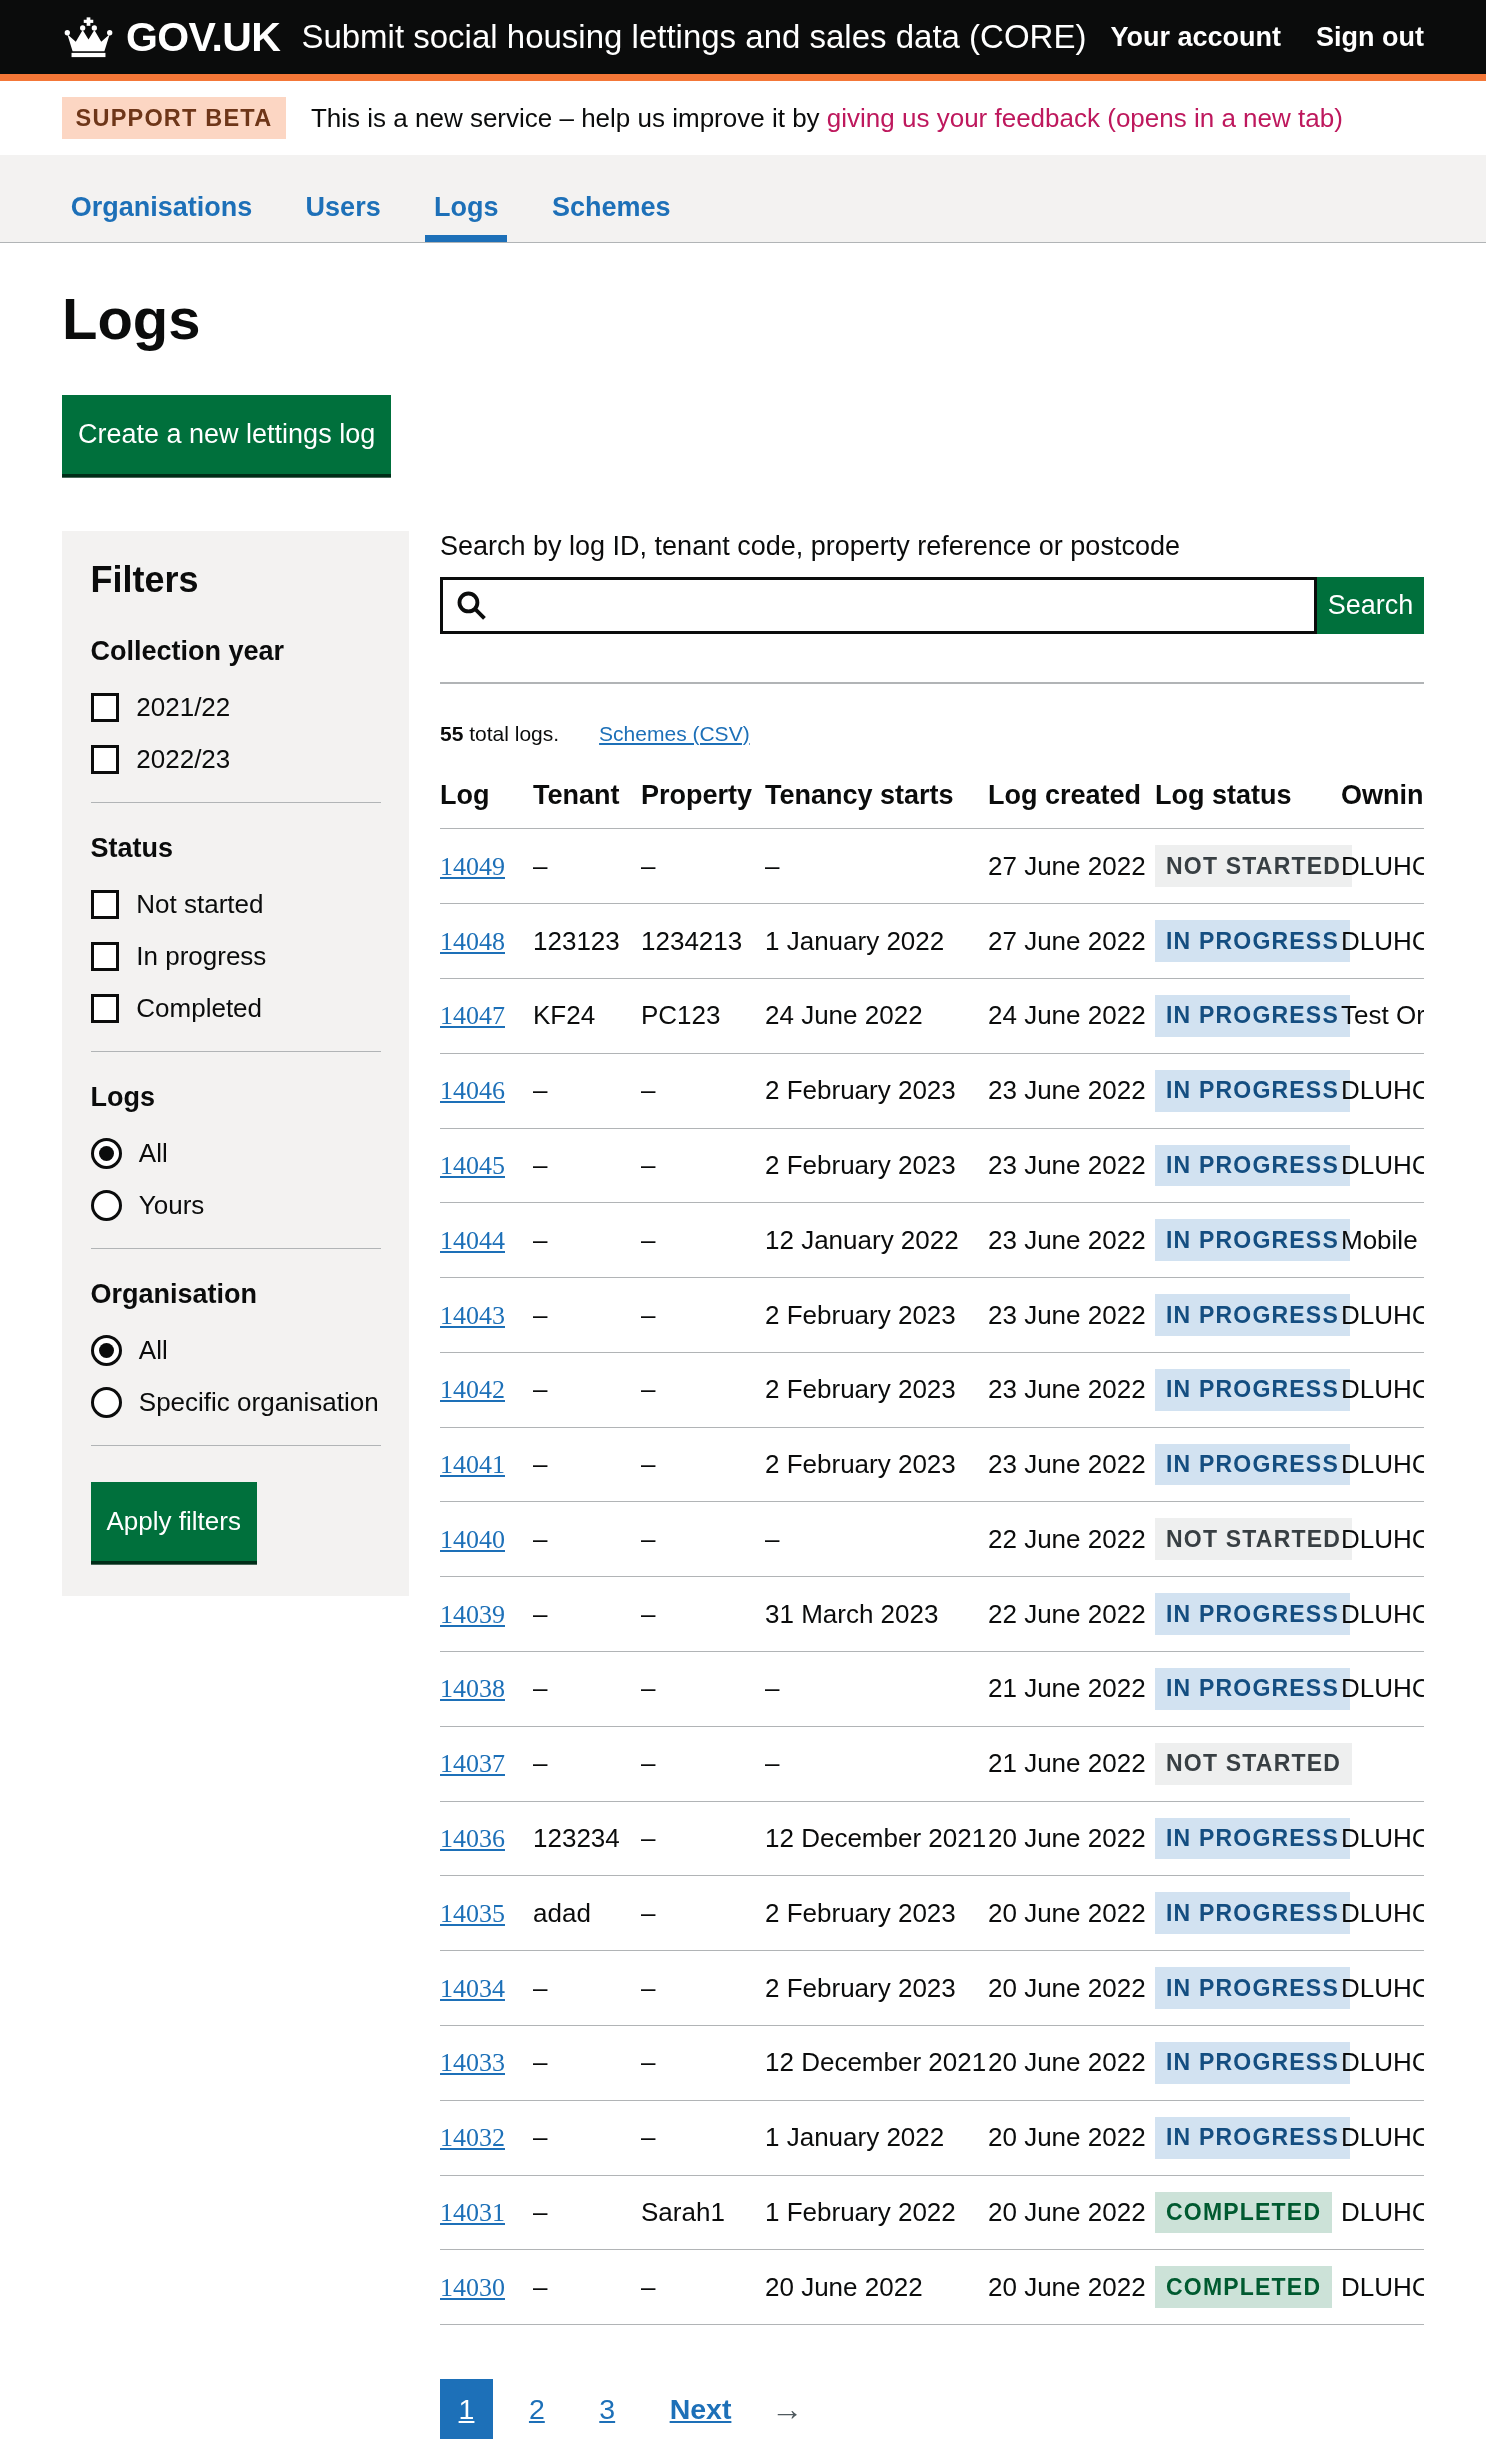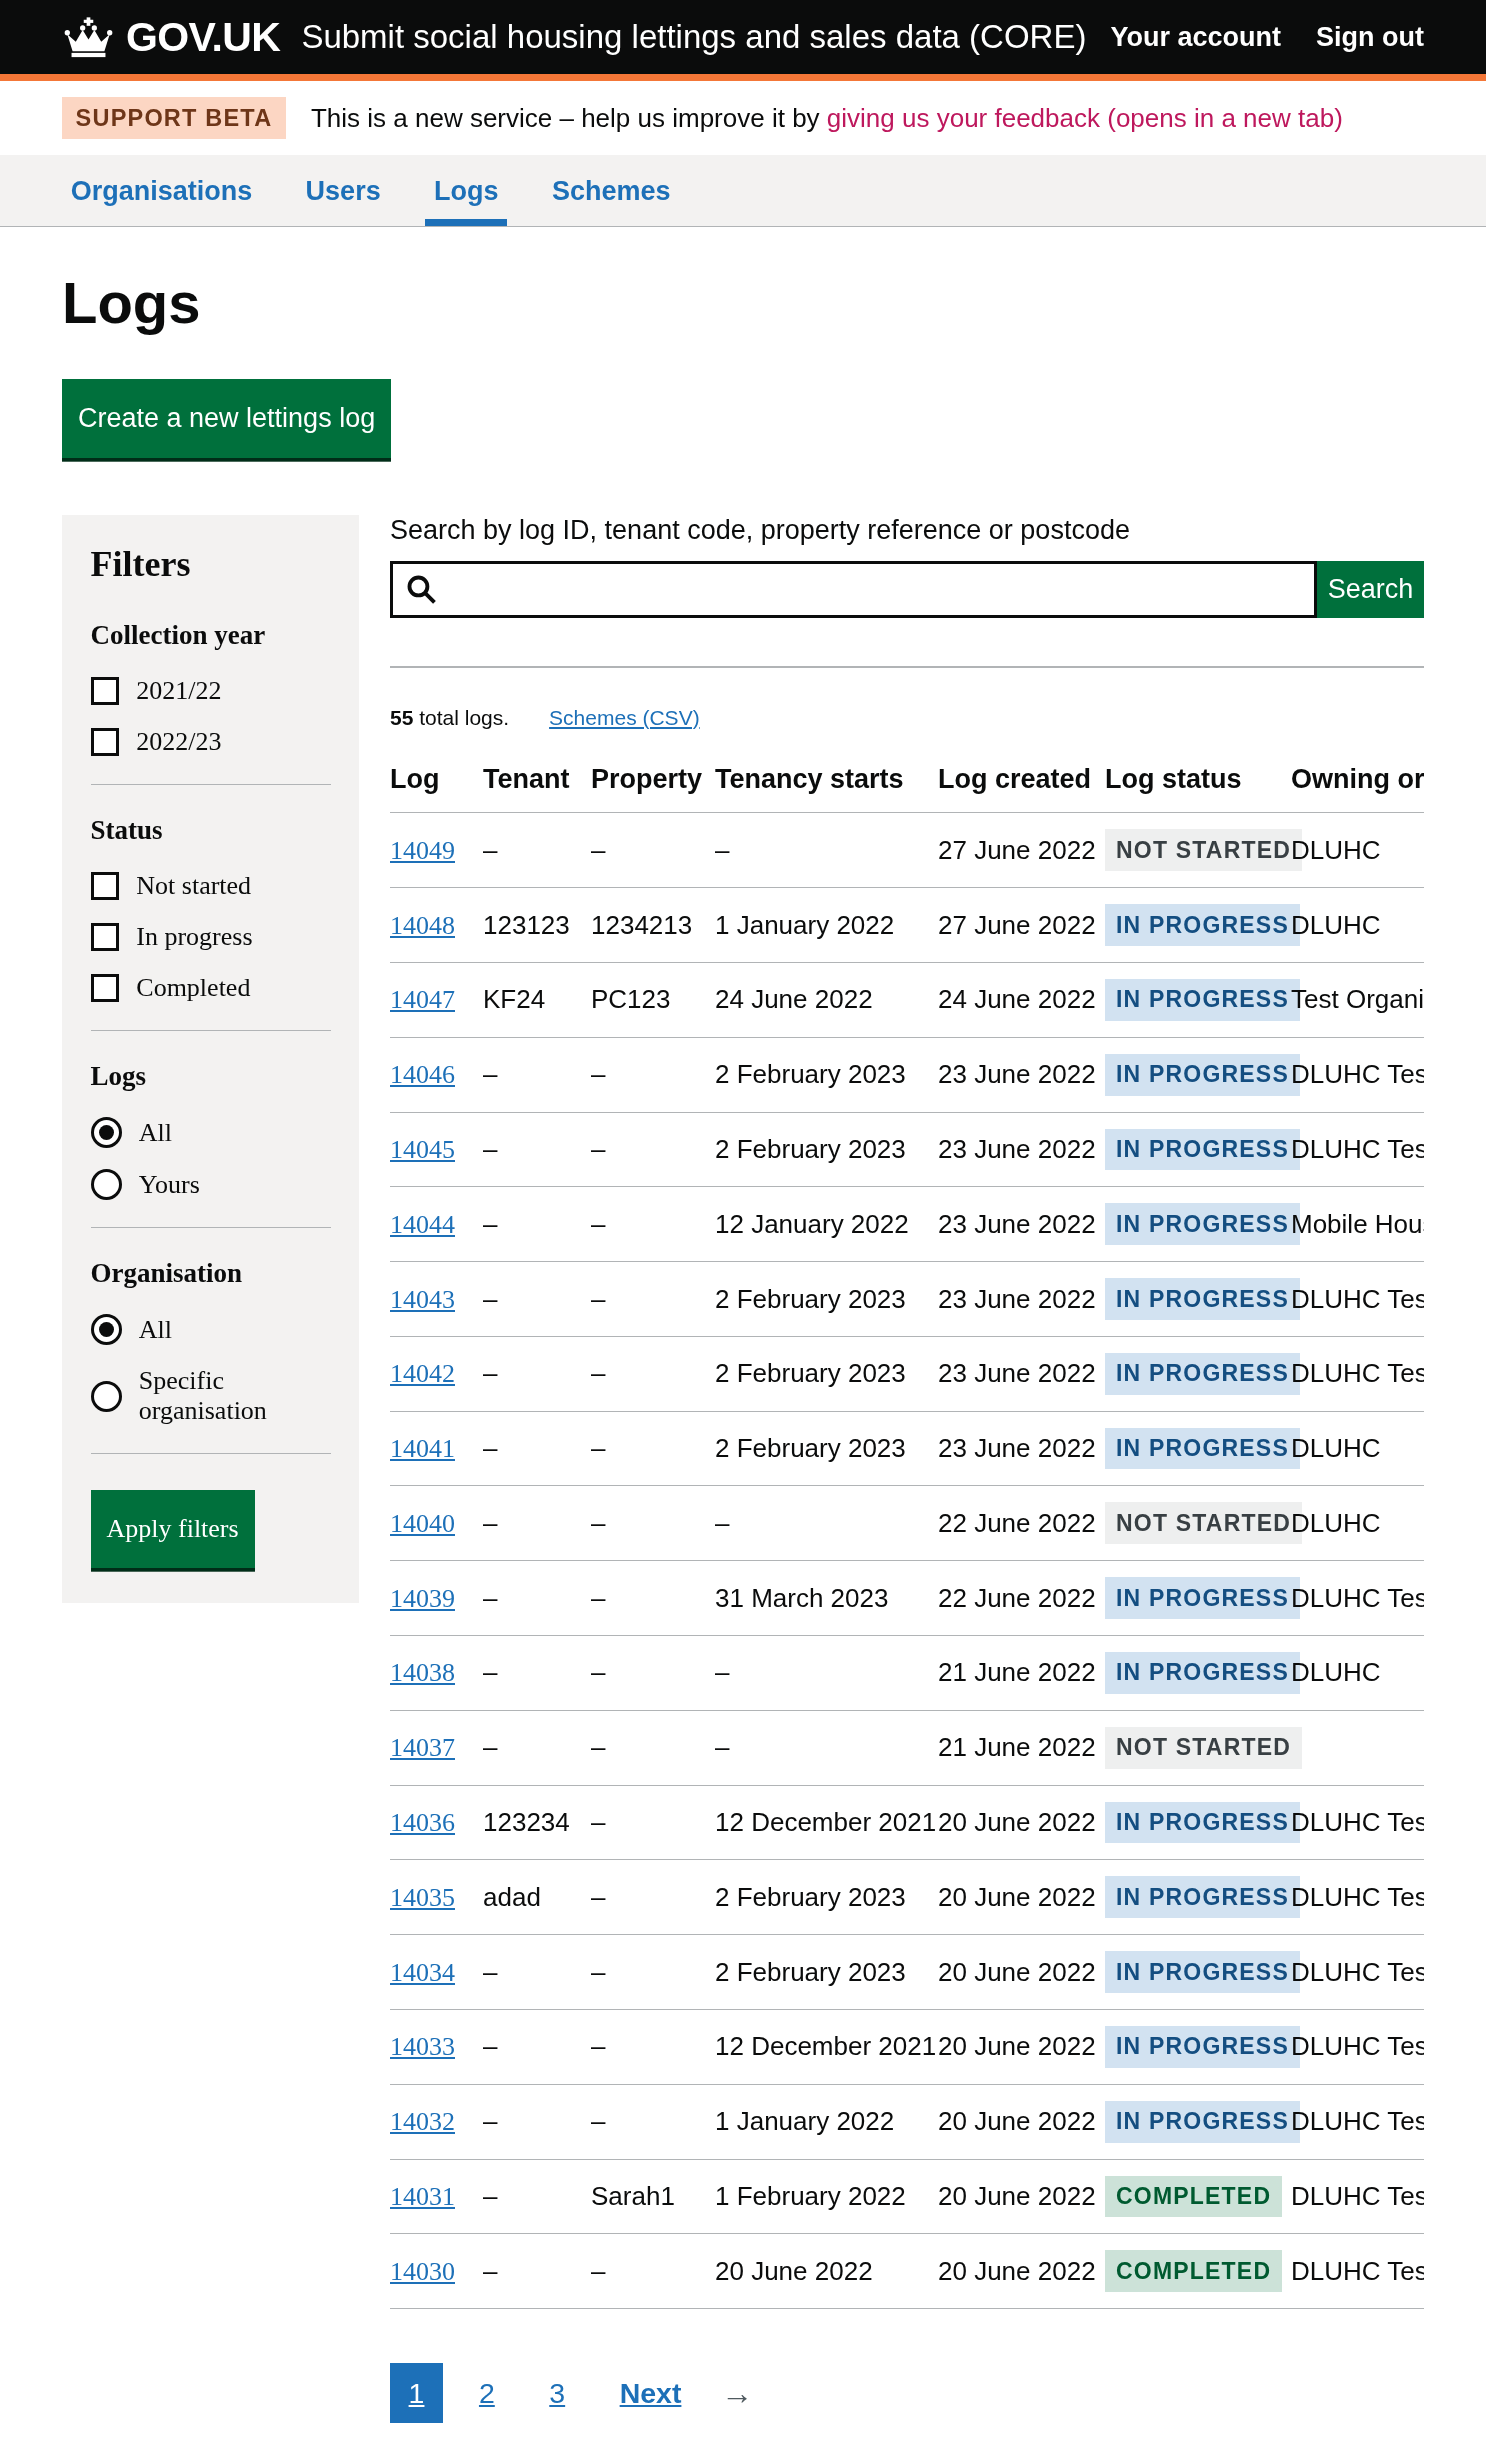--- a/index.html
+++ b/index.html
@@ -30,38 +30,38 @@
     letter-spacing:1.2px; padding: 7.4px 13.6px; text-transform:uppercase;
   }
   .phase-text { font-size:26px; margin-left: 25px; }
   .phase-text a { color:#be185d; cursor:pointer; }
 
   
   .primary-nav-strip { background:#f3f2f1; border-bottom: 1.9px solid #b1b4b6; }
   .primary-nav { display:flex; gap: 36px; padding-top: 21px; }
   .nav-item {
     color:#1d70b8; font-weight:bold; font-size:27px; text-decoration:none;
-    padding: 0 8.7px 18.6px 8.7px; cursor:pointer;
+    padding: 0 8.7px 18.6px 8.7px; cursor:pointer;margin-top:16px;
   }
   .nav-item.active { border-bottom: 7.4px solid #1d70b8; padding-bottom: 11px; }
 
   
   main { padding-top: 42px; padding-bottom: 25px; }
   h1.page-title { font-size: 58px; font-weight:bold; margin-bottom: 43px; }
   .govuk-button {
     display:inline-block; background:#00703c; color:#fff; border:none;
     font-family:inherit; font-size:27px; padding: 24px 16px;
     box-shadow: 0 3.7px 0 #002d18; cursor:pointer;
   }
   .create-btn { margin-bottom: 57px; }
 
   .columns { display:flex; align-items:flex-start; }
 
   
-  .filters { width: 297px; flex: none; background:#f3f2f1; padding: 28.5px 28.5px 35px 28.5px; margin-right: 31px; font-family: Liberation Serif, serif; }
+  .filters { width: 347px; flex: none; background:#f3f2f1; padding: 28.5px 28.5px 35px 28.5px; margin-right: 31px; }
   .filters h2 { font-size: 36px; font-weight:bold; margin-bottom: 35px; }
   .filter-group h3 { font-size: 27px; font-weight:bold; margin-bottom: 25px; }
   .opt { display:flex; align-items:center; margin-bottom: 21px; }
   .checkbox, .radio {
     width: 28.5px; height: 28.5px; background:#fff; border: 3.1px solid #0b0c0c;
     flex:none; cursor:pointer; position:relative;
   }
   .radio { border-radius: 50%; width:31px; height:31px; }
   .radio.checked::after {
     content:""; position:absolute; left:50%; top:50%; width: 15px; height: 15px;

